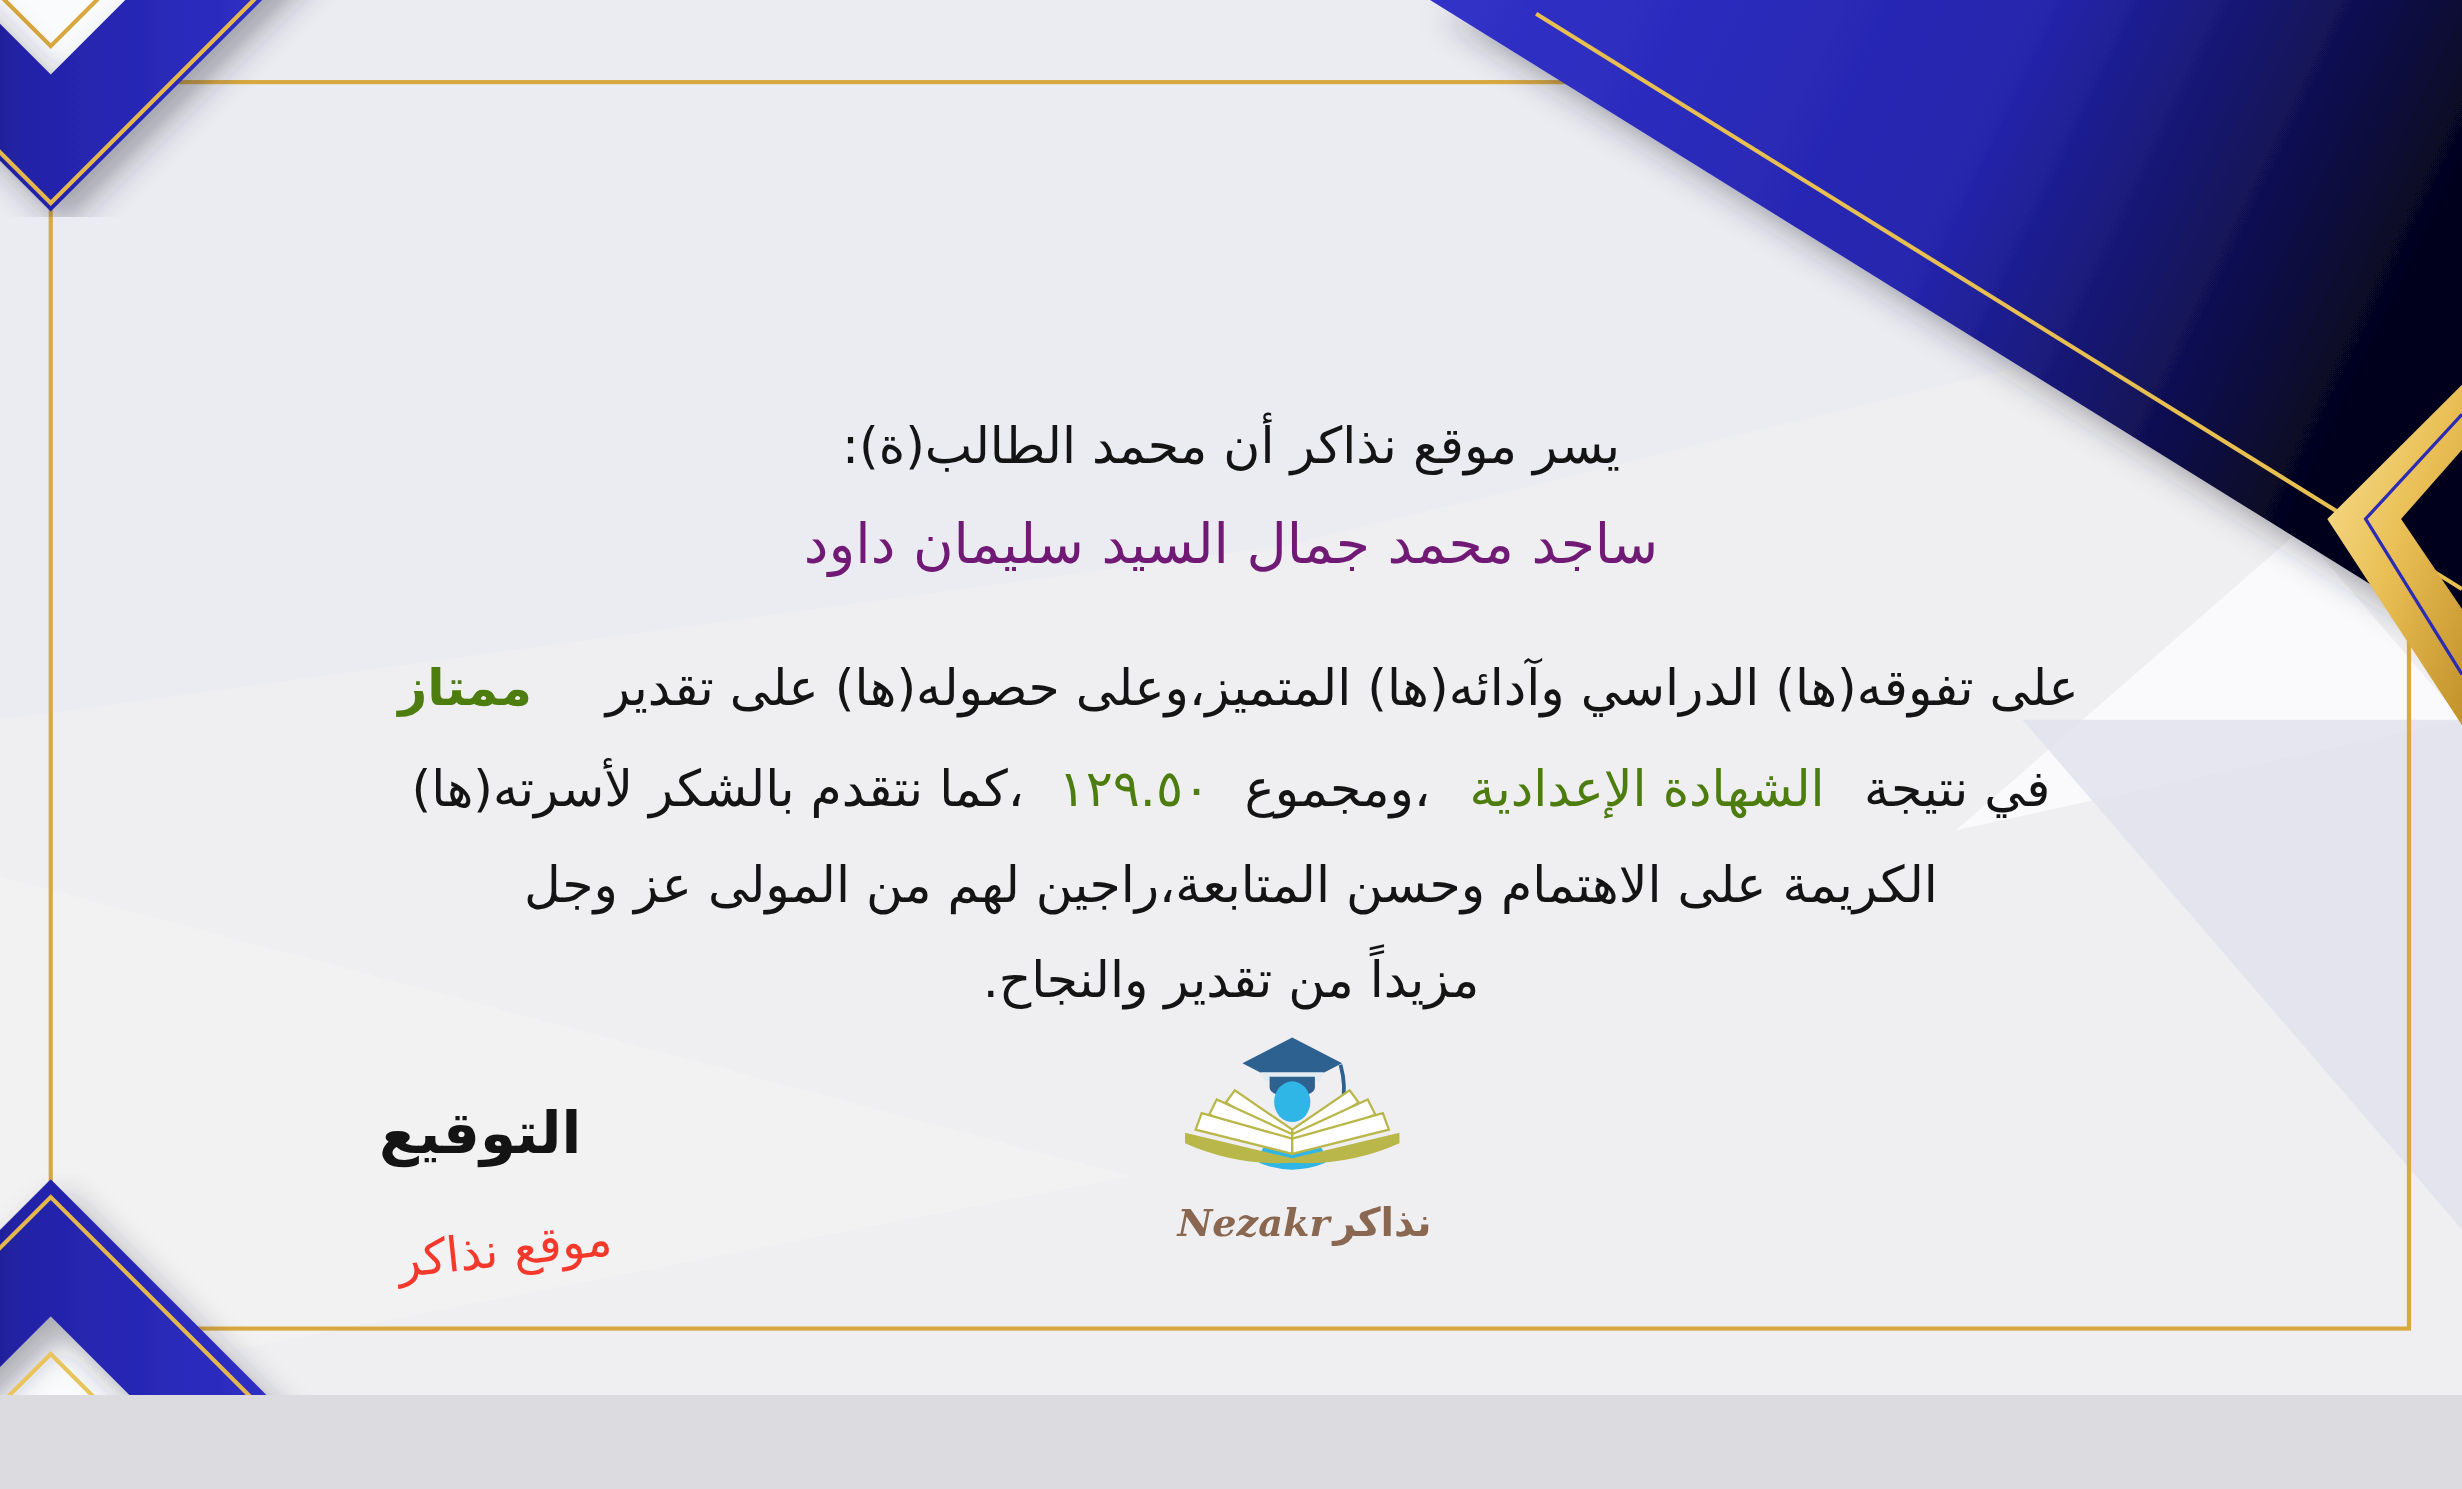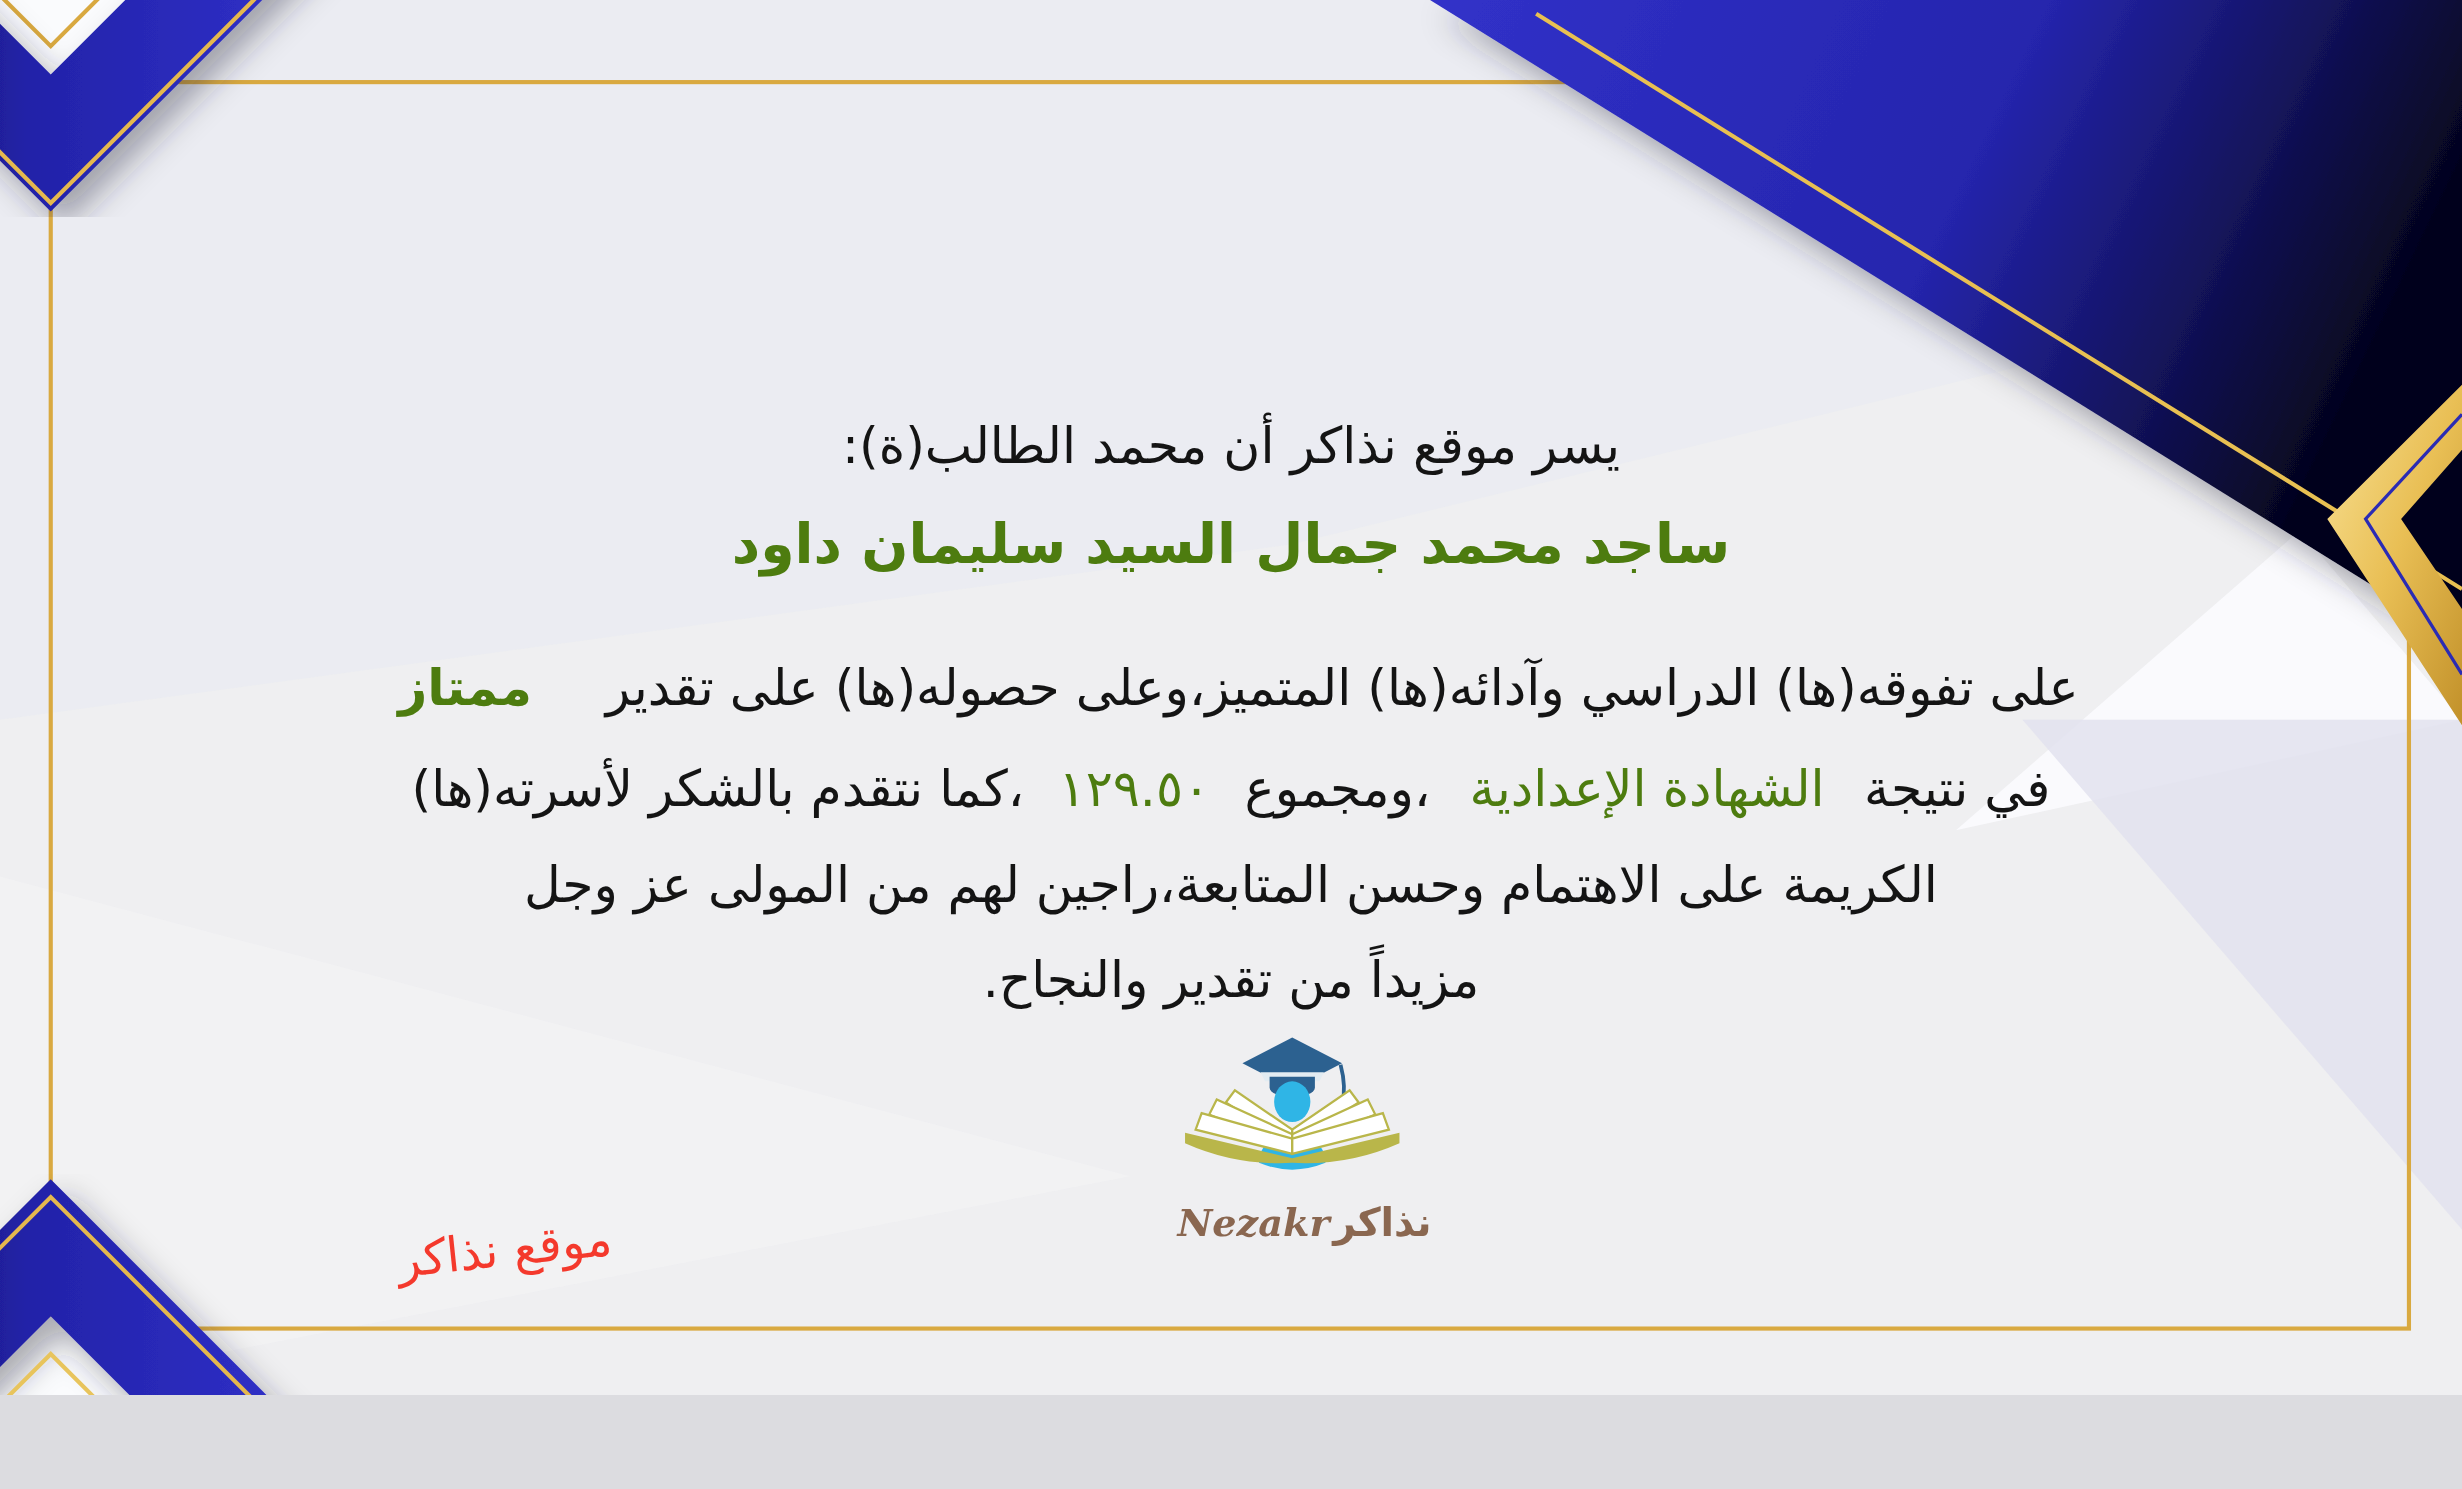--- a/index.html
+++ b/index.html
@@ -15,21 +15,21 @@
   svg.deco{position:absolute;inset:0;width:100%;height:100%;display:block;}
   .txt{position:absolute;left:8%;width:84%;height:5.4%;display:flex;align-items:center;justify-content:center;color:#141414;white-space:nowrap;}
   .title{
     position:absolute;left:20%;width:60%;top:6.2%;height:20%;
     display:flex;align-items:center;justify-content:center;
     font-size:6.3vw;font-weight:bold;font-style:italic;
     color:#3b3bc2;white-space:nowrap;
     text-shadow:0.14vw 0.26vw 0.28vw rgba(25,25,80,0.5);
   }
   .intro{top:29.2%;font-size:2.05vw;}
-  .name{top:36.3%;font-size:2.25vw;color:#4d7c0f;font-weight:bold;}
+  .name{top:36.3%;font-size:2.25vw;color:#701a75;font-weight:normal;}
   .l3{top:46.6%;font-size:2.05vw;}
   .l4{top:53.8%;font-size:2.05vw;}
   .l5{top:60.7%;font-size:2.05vw;}
   .l6{top:67.5%;font-size:2.05vw;}
   .red{color:#4d7c0f;}
   .grade{margin-left:0.6vw;margin-right:3vw;font-weight:bold;}
   .exam{margin:14px 1.6vw;}
   .score{margin:10px 1.4vw;}
   .sig-label{
     position:absolute;left:12%;width:15%;top:78.2%;height:6%;
@@ -129,20 +129,21 @@
     <span>في نتيجة</span>
     <span class="red exam">الشهادة الإعدادية</span>
     <span>،ومجموع</span>
     <span class="red score">١٢٩.٥٠</span>
     <span>،كما نتقدم بالشكر لأسرته(ها)</span>
   </div>
 
   <div class="txt l5">الكريمة على الاهتمام وحسن المتابعة،راجين لهم من المولى عز وجل</div>
   <div class="txt l6">مزيداً من تقدير والنجاح.</div>
 
+  <div class="sig-label">التوقيع</div>
   <div class="sig-script">موقع نذاكر</div>
 
   <div class="logo">
     <svg viewBox="0 0 300 230" aria-hidden="true">
 
       <g>
         <path d="M214,46 q8,30 2,54" fill="none" stroke="#2c6190" stroke-width="5"></path>
         <circle cx="216" cy="100" r="4" fill="#2c6190"></circle>
         <path d="M210,102 l12,0 l-6,30 z" fill="#2c6190"></path>
         <polygon points="150,10 216,44 150,78 84,44" fill="#2c6190"></polygon>

